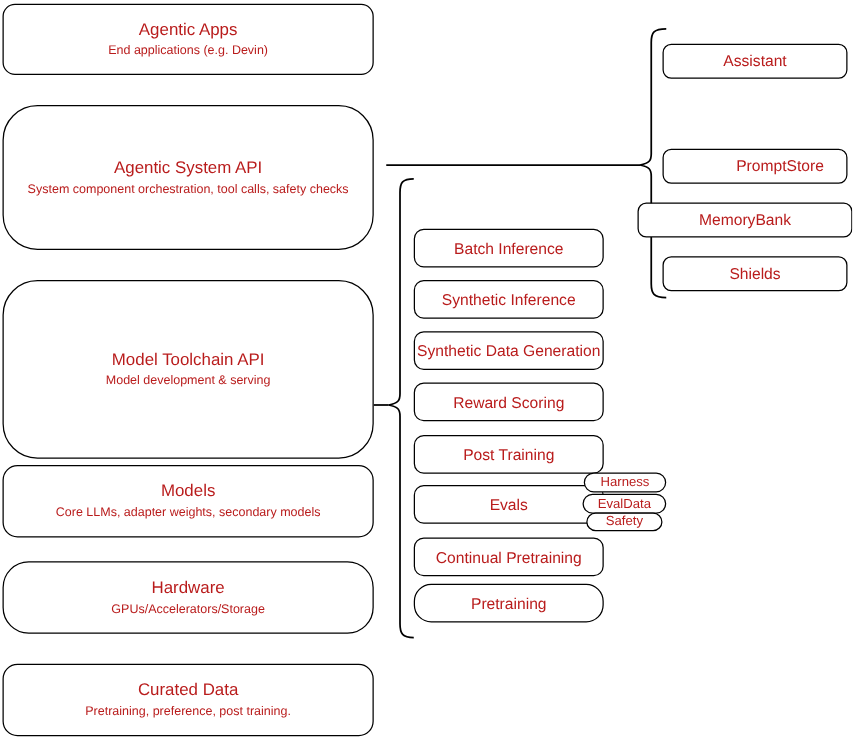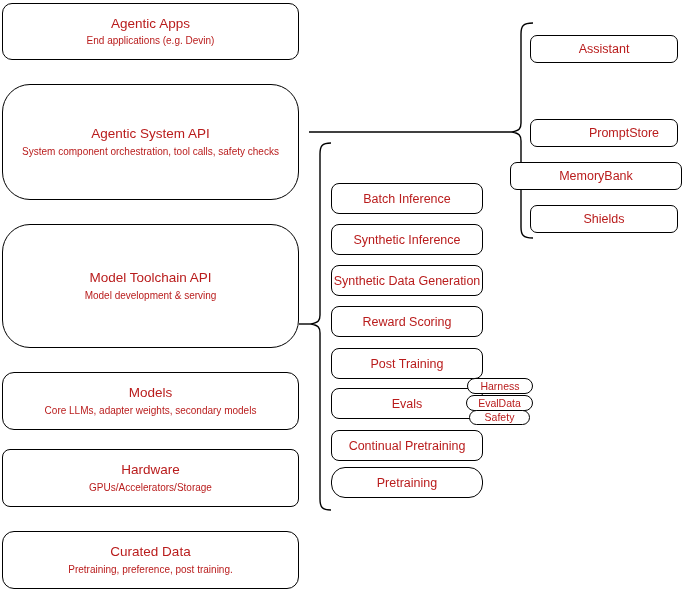--- a/index.html
+++ b/index.html
@@ -43,31 +43,31 @@
   <div class="box" style="left:2px;top:3px;width:297px;height:57px;border-radius:10px;">
     <div class="title">Agentic Apps</div>
     <div class="subtitle">End applications (e.g. Devin)</div>
   </div>
 
   <div class="box" style="left:2px;top:84px;width:297px;height:116px;border-radius:28px;">
     <div class="title">Agentic System API</div>
     <div class="subtitle">System component orchestration, tool calls, safety checks</div>
   </div>
 
-  <div class="box" style="left:2px;top:224px;width:297px;height:124px;border-radius:28px;">
+  <div class="box" style="left:2px;top:224px;width:297px;height:143px;border-radius:28px;">
     <div class="title">Model Toolchain API</div>
     <div class="subtitle">Model development &amp; serving</div>
   </div>
 
   <div class="box" style="left:2px;top:372px;width:297px;height:58px;border-radius:12px;">
     <div class="title">Models</div>
     <div class="subtitle">Core LLMs, adapter weights, secondary models</div>
   </div>
 
-  <div class="box" style="left:2px;top:449px;width:297px;height:58px;border-radius:8px;text-align:right;">
+  <div class="box" style="left:2px;top:449px;width:297px;height:58px;border-radius:21px;text-align:right;">
     <div class="title">Hardware</div>
     <div class="subtitle">GPUs/Accelerators/Storage</div>
   </div>
 
   <div class="box" style="left:2px;top:531px;width:297px;height:58px;border-radius:12px;">
     <div class="title">Curated Data</div>
     <div class="subtitle">Pretraining, preference, post training.</div>
   </div>
 
   <div class="node" style="left:331px;top:183px;width:152px;height:31px;">Batch Inference</div>

